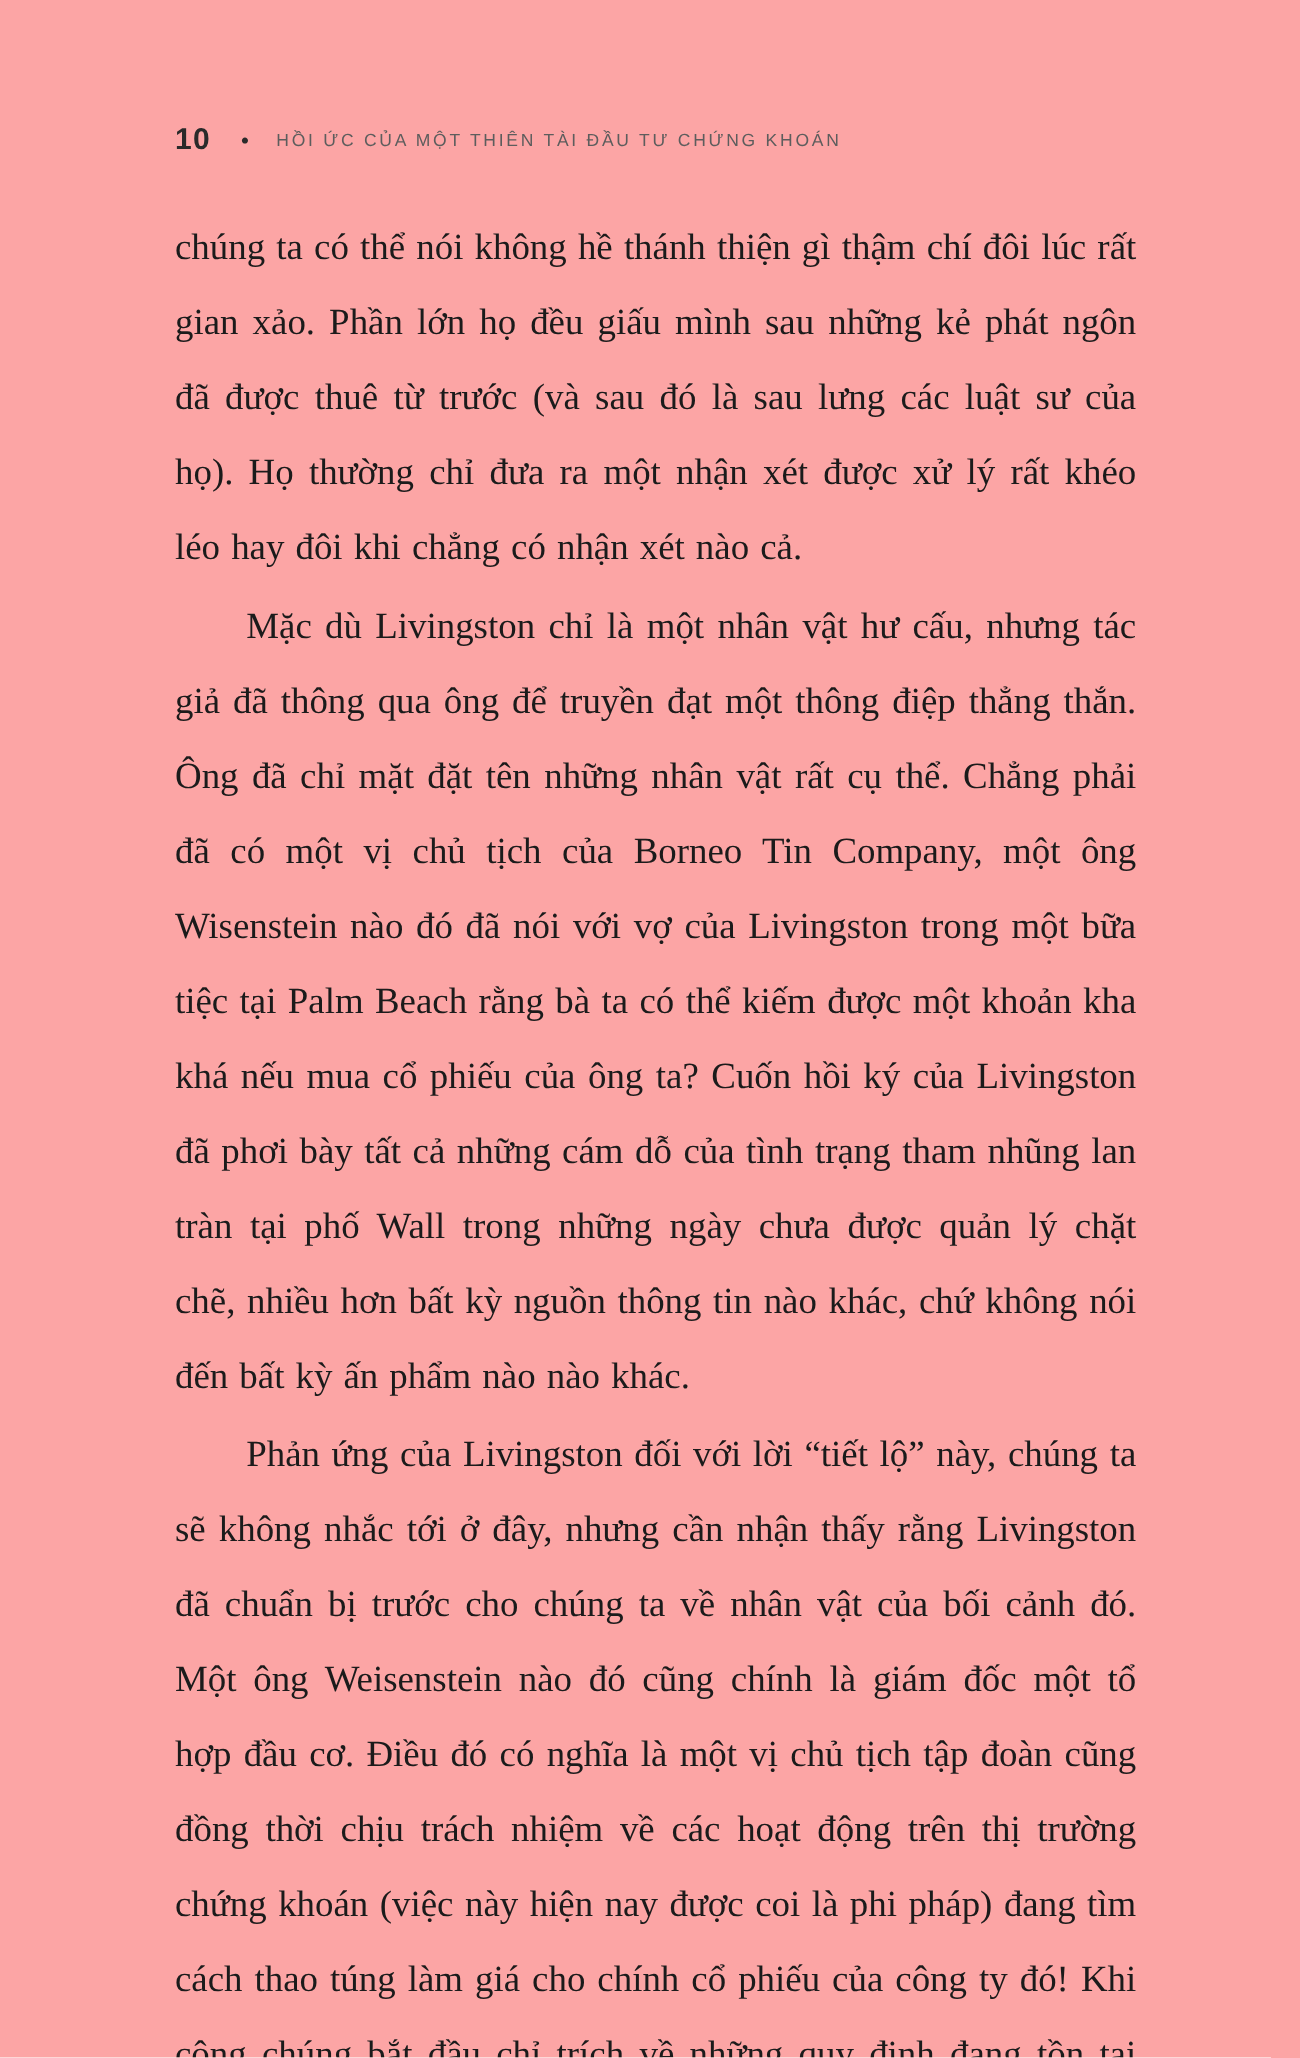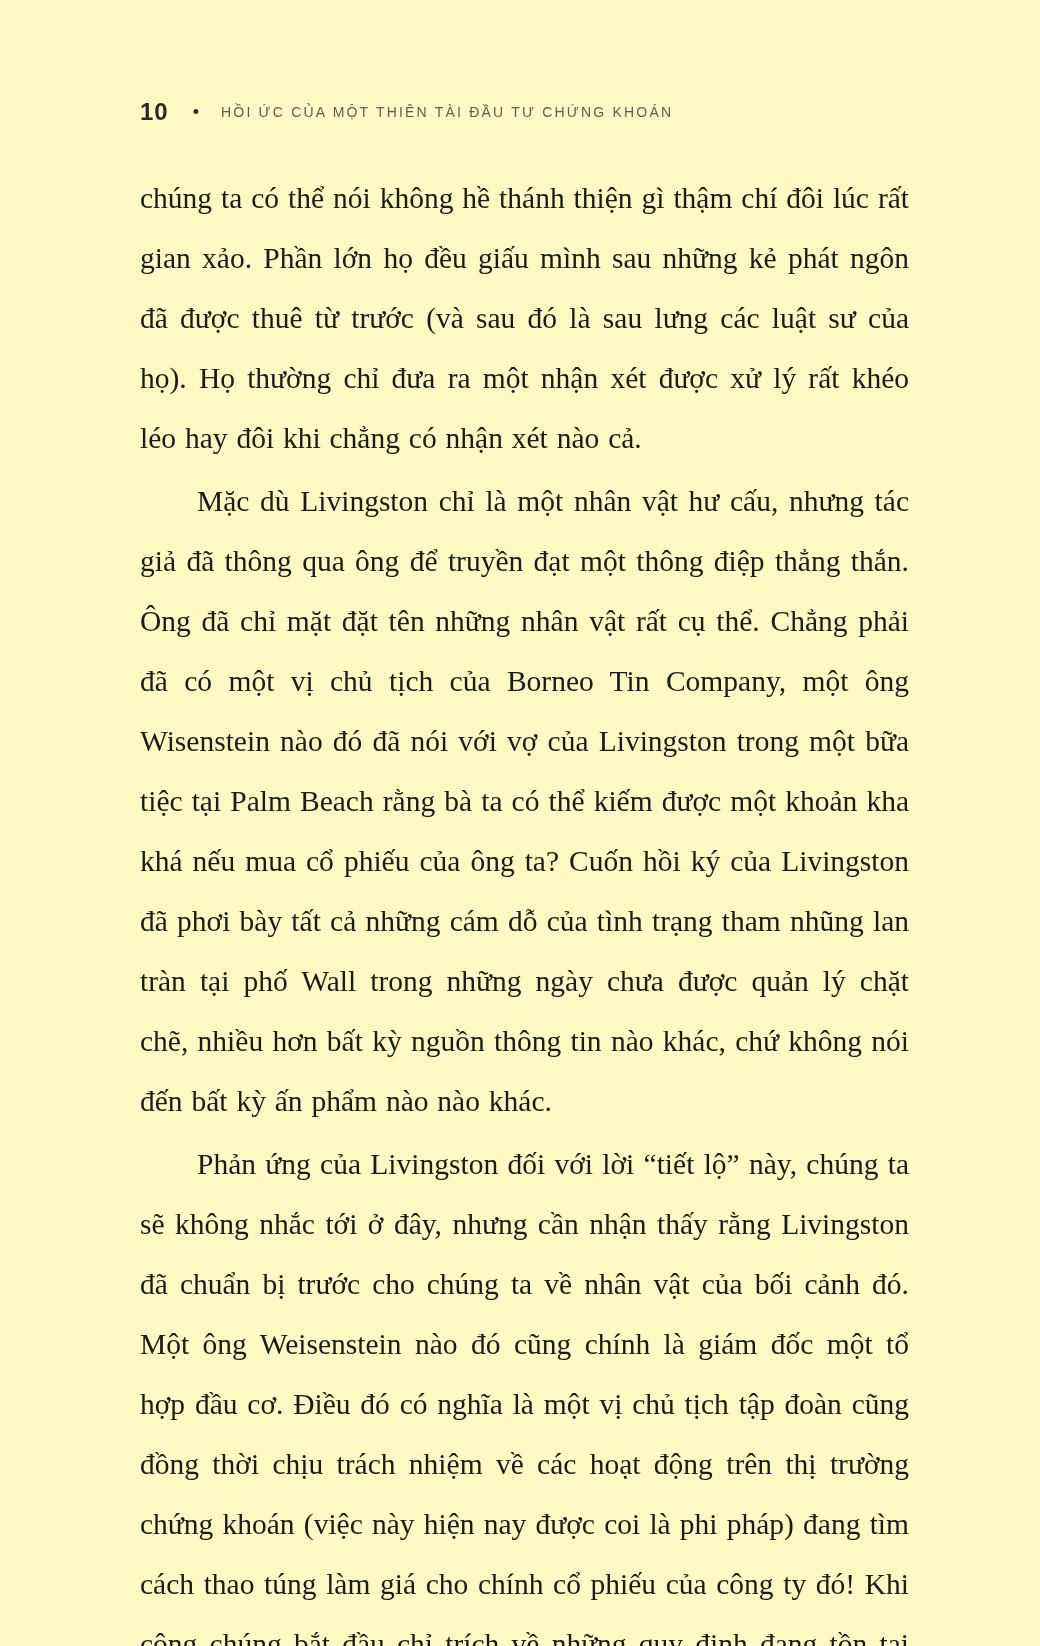--- a/index.html
+++ b/index.html
@@ -4,21 +4,21 @@
 <style>
   html, body {
     margin: 0;
     padding: 0;
     background: #ffffff;
   }
   .page {
     position: relative;
     width: 1040px;
     height: 1646px;
-    background: #fef9c3;
+    background: #fca5a5;
     overflow: hidden;
     font-family: "Liberation Serif", serif;
   }
   .running-header {
     position: absolute;
     top: 98px;
     left: 140px;
     width: 770px;
     display: flex;
     align-items: center;

